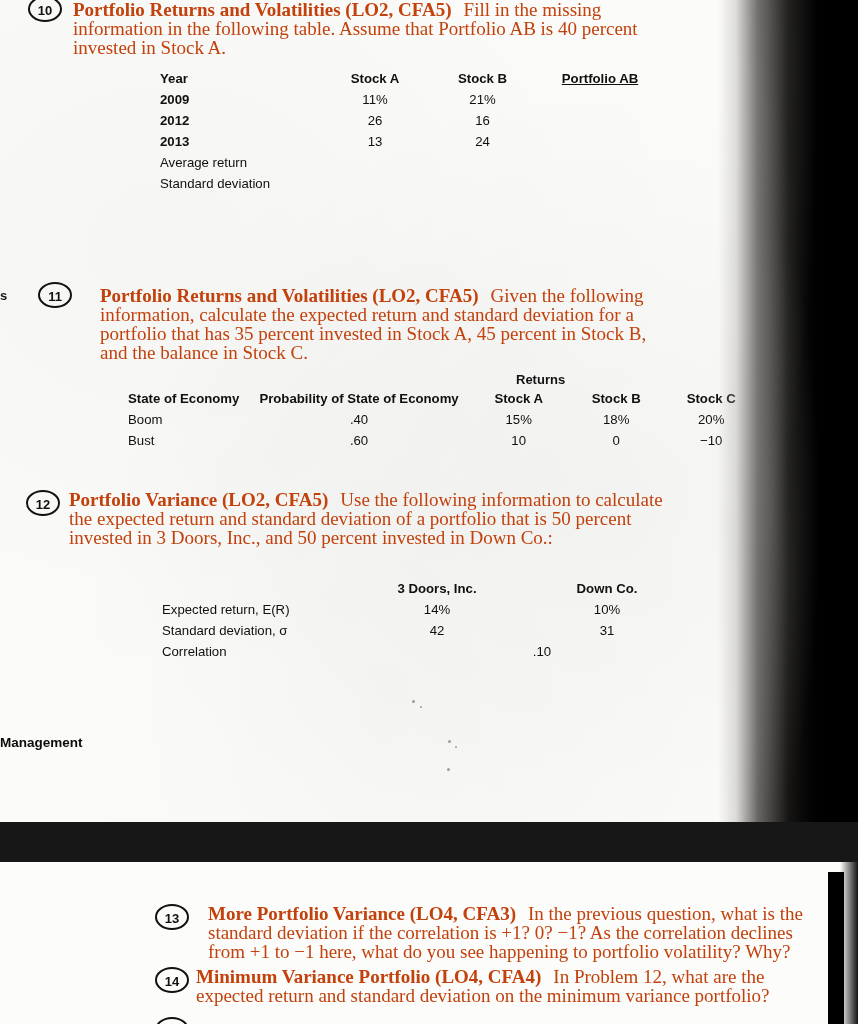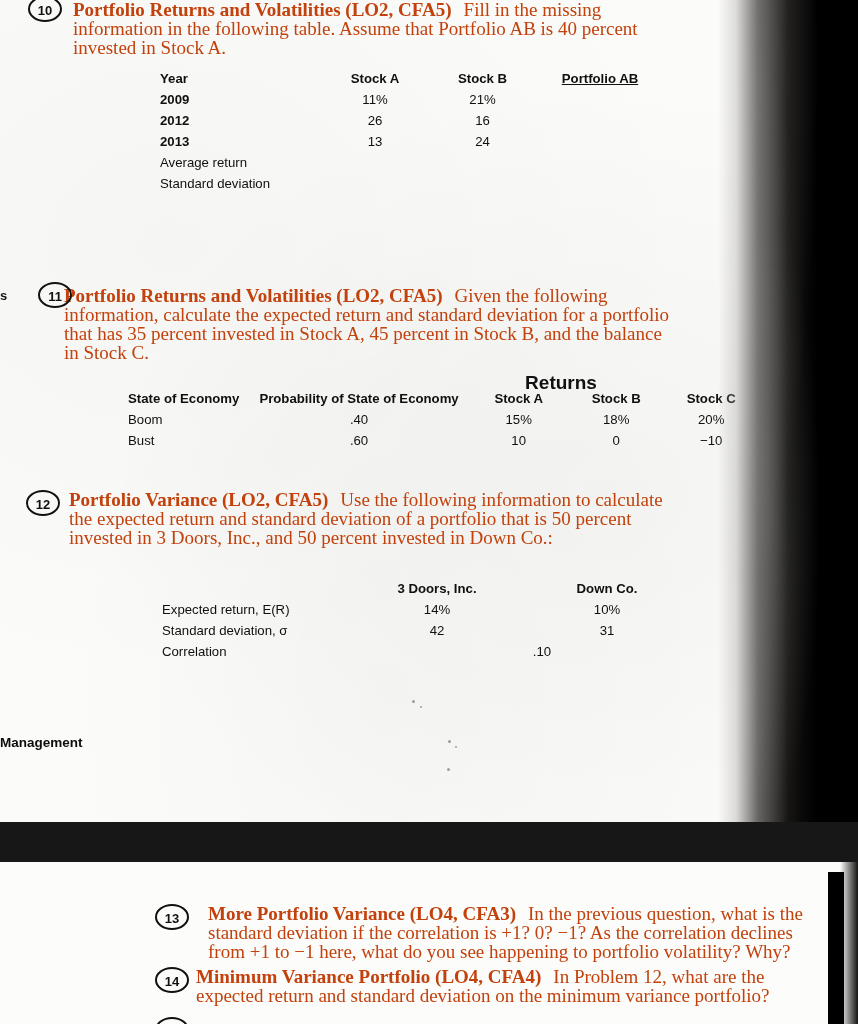--- a/index.html
+++ b/index.html
@@ -196,27 +196,27 @@
           <td class="ctr"></td>
           <td class="ctr"></td>
           <td class="ctr"></td>
         </tr>
       </tbody>
     </table>
   </div>
 
   <div class="qblock" style="left:30px;top:286px;width:640px;">
     <div class="qnum" style="left:8px;top:-4px;">11</div>
-    <div class="qtext" style="margin-left:34px;">
+    <div class="qtext" style="margin-left:70px;">
       <span class="qtitle">Portfolio Returns and Volatilities (LO2, CFA5)</span><span class="sp"></span><span>Given the following information, calculate the expected return and standard deviation for a portfolio that has 35 percent invested in Stock A, 45 percent in Stock B, and the balance in Stock C.</span>
     </div>
   </div>
 
   <div style="position:absolute;left:118px;top:372px;">
-    <div style="position:absolute;left:398px;top:0px;width:90px;text-align:center;font-family:'Liberation Sans',sans-serif;font-weight:bold;font-size:19px;">Returns</div>
+    <div style="position:absolute;left:398px;top:0px;width:90px;font-family:'Liberation Sans',sans-serif;font-weight:bold;font-size:13px;">Returns</div>
     <table class="tbl" style="margin-top:16px;">
       <thead>
         <tr>
           <th class="ctr" style="width:110px;">
             <span style="display:block;">State of Economy</span>
           </th>
           <th class="ctr" style="width:180px;">
             <span style="display:block;">Probability of State of Economy</span>
           </th>
           <th class="ctr" style="width:100px;vertical-align:bottom;">Stock A</th>

